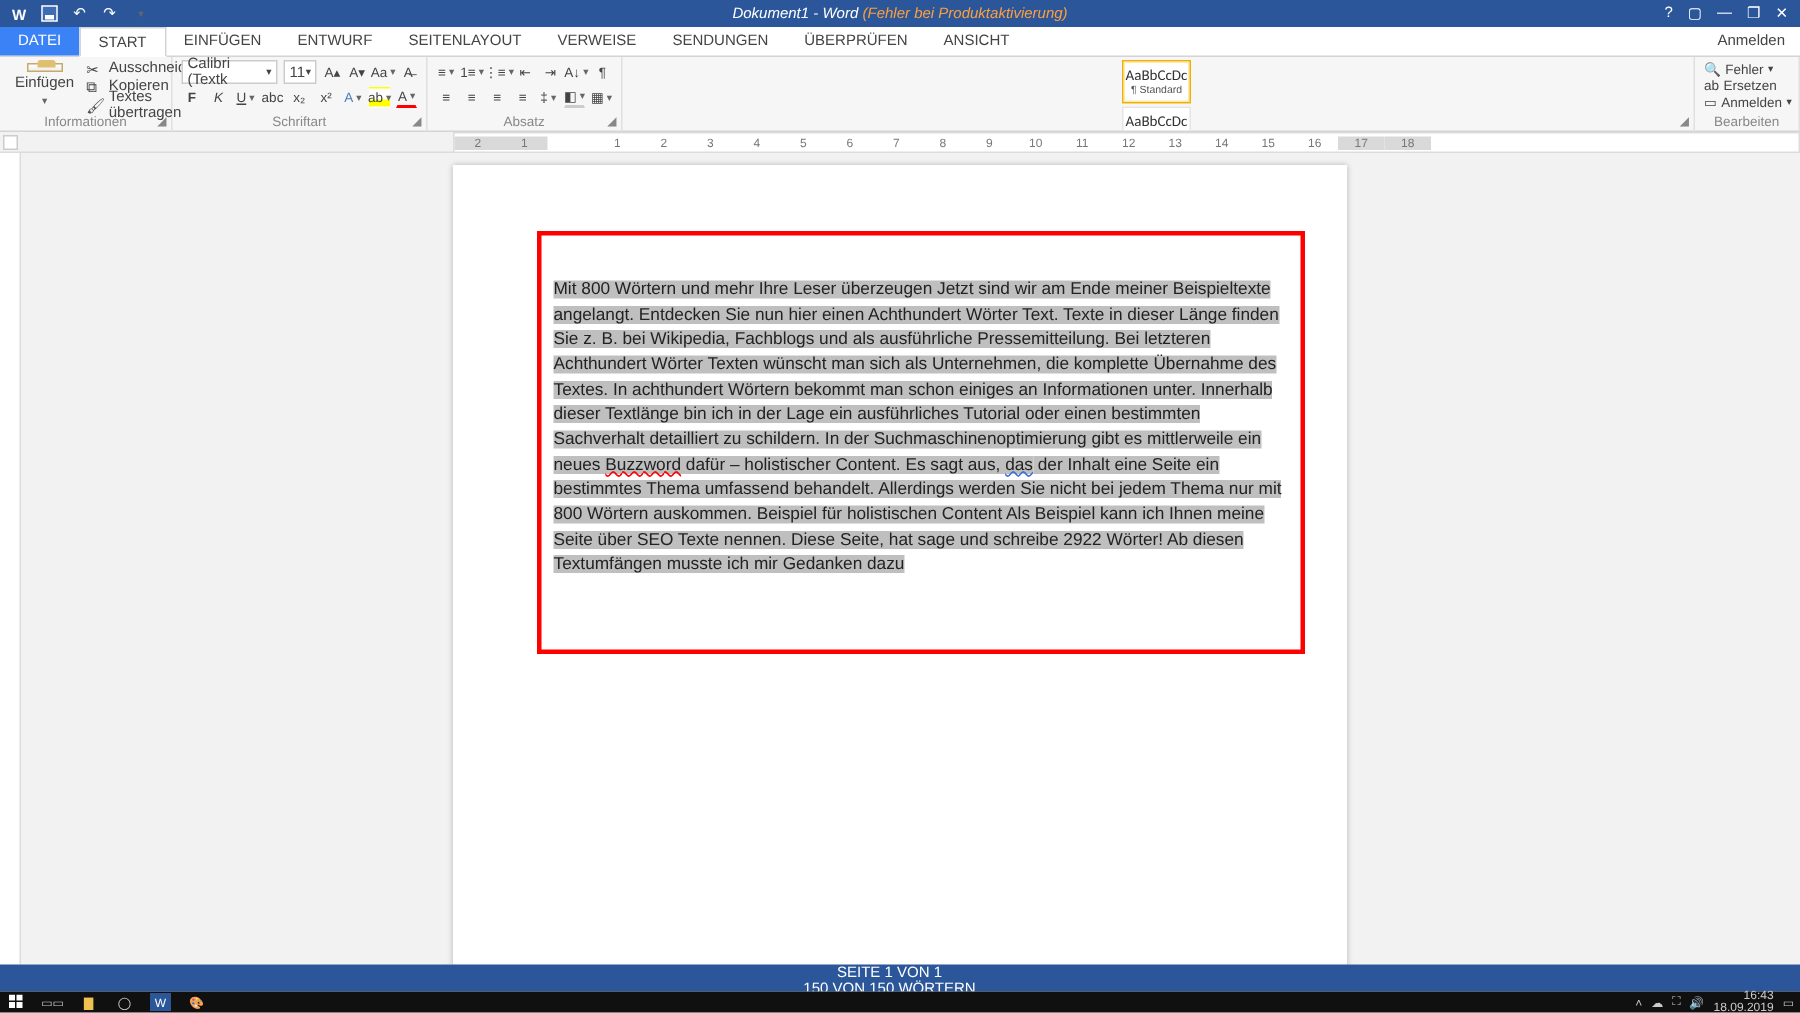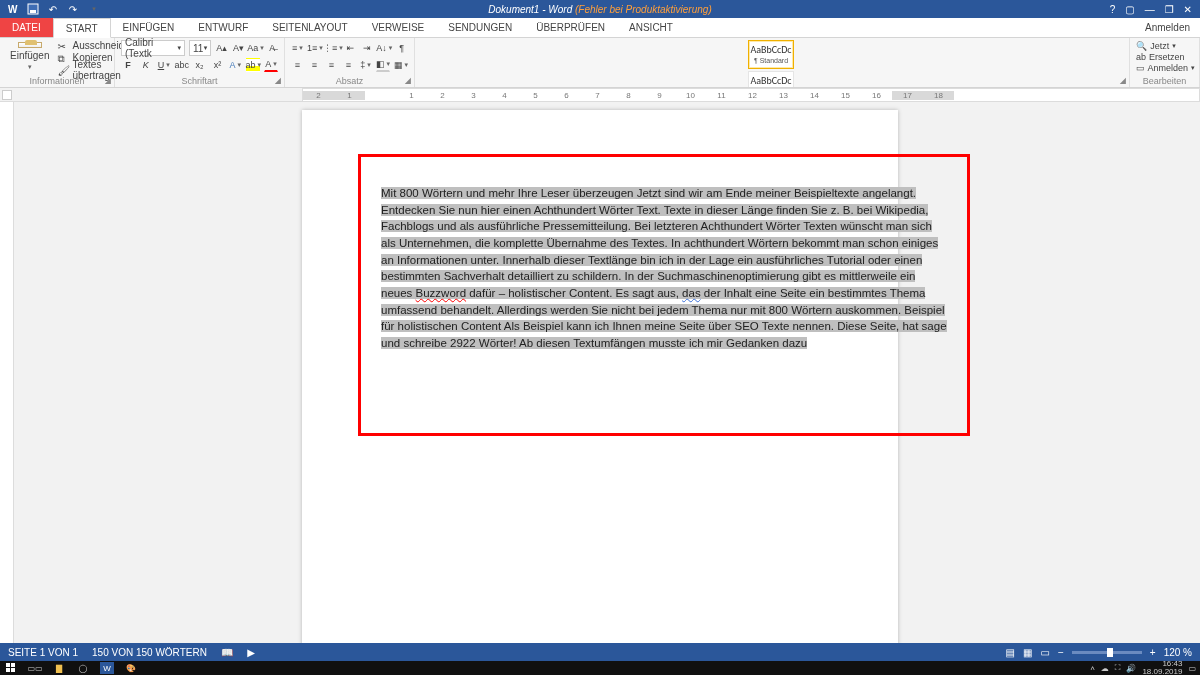--- a/index.html
+++ b/index.html
@@ -9,21 +9,21 @@
 .titlebar { height: 18px; background: #2b579a; display: flex; align-items: center; color: #fff; font-size: 10px; position: relative; }
 .titlebar .qat { display: flex; align-items: center; gap: 6px; padding-left: 6px; }
 .qat .ico { width: 14px; height: 14px; display: inline-flex; align-items: center; justify-content: center; }
 .titlebar .title-center { position: absolute; left: 50%; transform: translateX(-50%); white-space: nowrap; font-style: italic; }
 .titlebar .title-orange { color: #ff9f3b; }
 .titlebar .win-controls { margin-left: auto; display: flex; gap: 10px; padding-right: 8px; }
 
 
 .tabsrow { height: 20px; background: #fff; display: flex; align-items: stretch; font-size: 10px; color: #444; border-bottom: 1px solid #d4d4d4; }
 .tabsrow .tab { padding: 4px 12px 0; cursor: default; }
-.tabsrow .tab.file { background: #ef4444; color: #fff; }
+.tabsrow .tab.file { background: #3b82f6; color: #fff; }
 .tabsrow .tab.active { border: 1px solid #d4d4d4; border-bottom: 1px solid #fff; margin-bottom: -1px; background: #fff; }
 .tabsrow .login { margin-left: auto; padding: 4px 10px 0; color: #444; }
 
 
 .ribbon { height: 50px; background: #f6f6f6; border-bottom: 1px solid #d4d4d4; display: flex; font-size: 10px; color: #444; overflow: hidden; }
 .group { border-right: 1px solid #e0e0e0; padding: 2px 6px 14px; display: flex; flex-direction: column; position: relative; }
 .group-label { position: absolute; bottom: 1px; left: 0; right: 0; text-align: center; font-size: 9px; color: #888; }
 .group .dialog-launcher { position: absolute; bottom: 2px; right: 3px; font-size: 8px; color: #888; }
 
 .clipboard { width: 115px; display: flex; }
@@ -57,28 +57,28 @@
 .ruler-h { position: absolute; left: 302px; top: 0; height: 14px; right: 0; display: flex; align-items: center; gap: 0; background: #fff; border: 1px solid #dcdcdc; }
 .ruler-h .tick { width: 31px; flex: none; text-align: center; border-right: 0; position: relative; }
 .ruler-h .darkzone { background: #d9d9d9; }
 .ruler-corner { position:absolute; left:2px; top:2px; width:10px; height:10px; border:1px solid #ccc; background:#fff;}
 
 
 .docarea { position: absolute; top: 102px; left: 0; right: 0; bottom: 32px; background: #f2f2f2; overflow: hidden; }
 .vruler { position: absolute; left: 0; top: 0; bottom: 0; width: 14px; background: #fff; border-right: 1px solid #dcdcdc; }
 .vruler .vtick { height: 31px; border-bottom: 0; font-size: 8px; color: #888; text-align: center; }
 .page { position: absolute; left: 302px; top: 8px; width: 596px; height: 842px; background: #fff; box-shadow: 0 0 4px rgba(0,0,0,.25); }
-.redbox { position: absolute; left: 56px; top: 44px; width: 612px; height: 282px; border: 3px solid red; padding: 28px 20px 10px; }
+.redbox { position: absolute; left: 56px; top: 44px; width: 512px; height: 282px; border: 3px solid red; padding: 28px 8px 10px; }
 .doc-text { font-family: Calibri, "Segoe UI", sans-serif; font-size: 11.5px; line-height: 1.45; color: #222; }
 .doc-text .sel { background: #bfbfbf; }
 .squiggle-r { text-decoration: underline wavy red; text-decoration-thickness: 1px; }
 .squiggle-b { text-decoration: underline wavy #3a6fd8; text-decoration-thickness: 1px; }
 
 
-.statusbar { position: absolute; bottom: 14px; left: 0; right: 0; height: 18px; background: #2b579a; color: #fff; font-size: 10px; display: flex; align-items: center; padding: 0 8px; }
+.statusbar { position: absolute; bottom: 14px; left: 0; right: 0; height: 18px; background: #2b579a; color: #fff; font-size: 10px; display: flex; align-items: center; padding: 0 8px; flex-direction: column; }
 .statusbar .sp { margin-right: 14px; }
 .statusbar .right { margin-left: auto; display: flex; align-items: center; gap: 8px; }
 .zoom-slider { width: 70px; height: 3px; background: #6b8bc0; position: relative; }
 .zoom-slider::before { content:""; position:absolute; left:35px; top:-3px; width:6px; height:9px; background:#fff; }
 
 
 .taskbar { position: absolute; bottom: 0; left: 0; right: 0; height: 14px; background: #101010; display: flex; align-items: center; padding: 0 4px; gap: 10px; color: #ccc; font-size: 8px; }
 .taskbar .tray { margin-left: auto; display: flex; align-items: center; gap: 6px; }
 .task-ico { width: 14px; height: 12px; display:inline-flex; align-items:center; justify-content:center;}
 .clock { text-align: right; line-height: 1; font-size: 8px; }
@@ -223,21 +223,21 @@
       <div class="style-tile">
         <div class="preview">AaBbCcDc</div>
         <div class="lbl">¶ Kein Lee…</div>
       </div>
     <div class="dialog-launcher">◢</div>
   </div>
 
   <div class="group editgroup">
     <div class="erow">
         <span>🔍</span>
-        <span>Jetzt</span>
+        <span>Fehler</span>
         <span style="font-size:7px">▾</span>
       </div>
     <div class="erow">
         <span>ab</span>
         <span>Ersetzen</span>
       </div>
     <div class="erow">
         <span>▭</span>
         <span>Anmelden</span>
         <span style="font-size:7px">▾</span>

